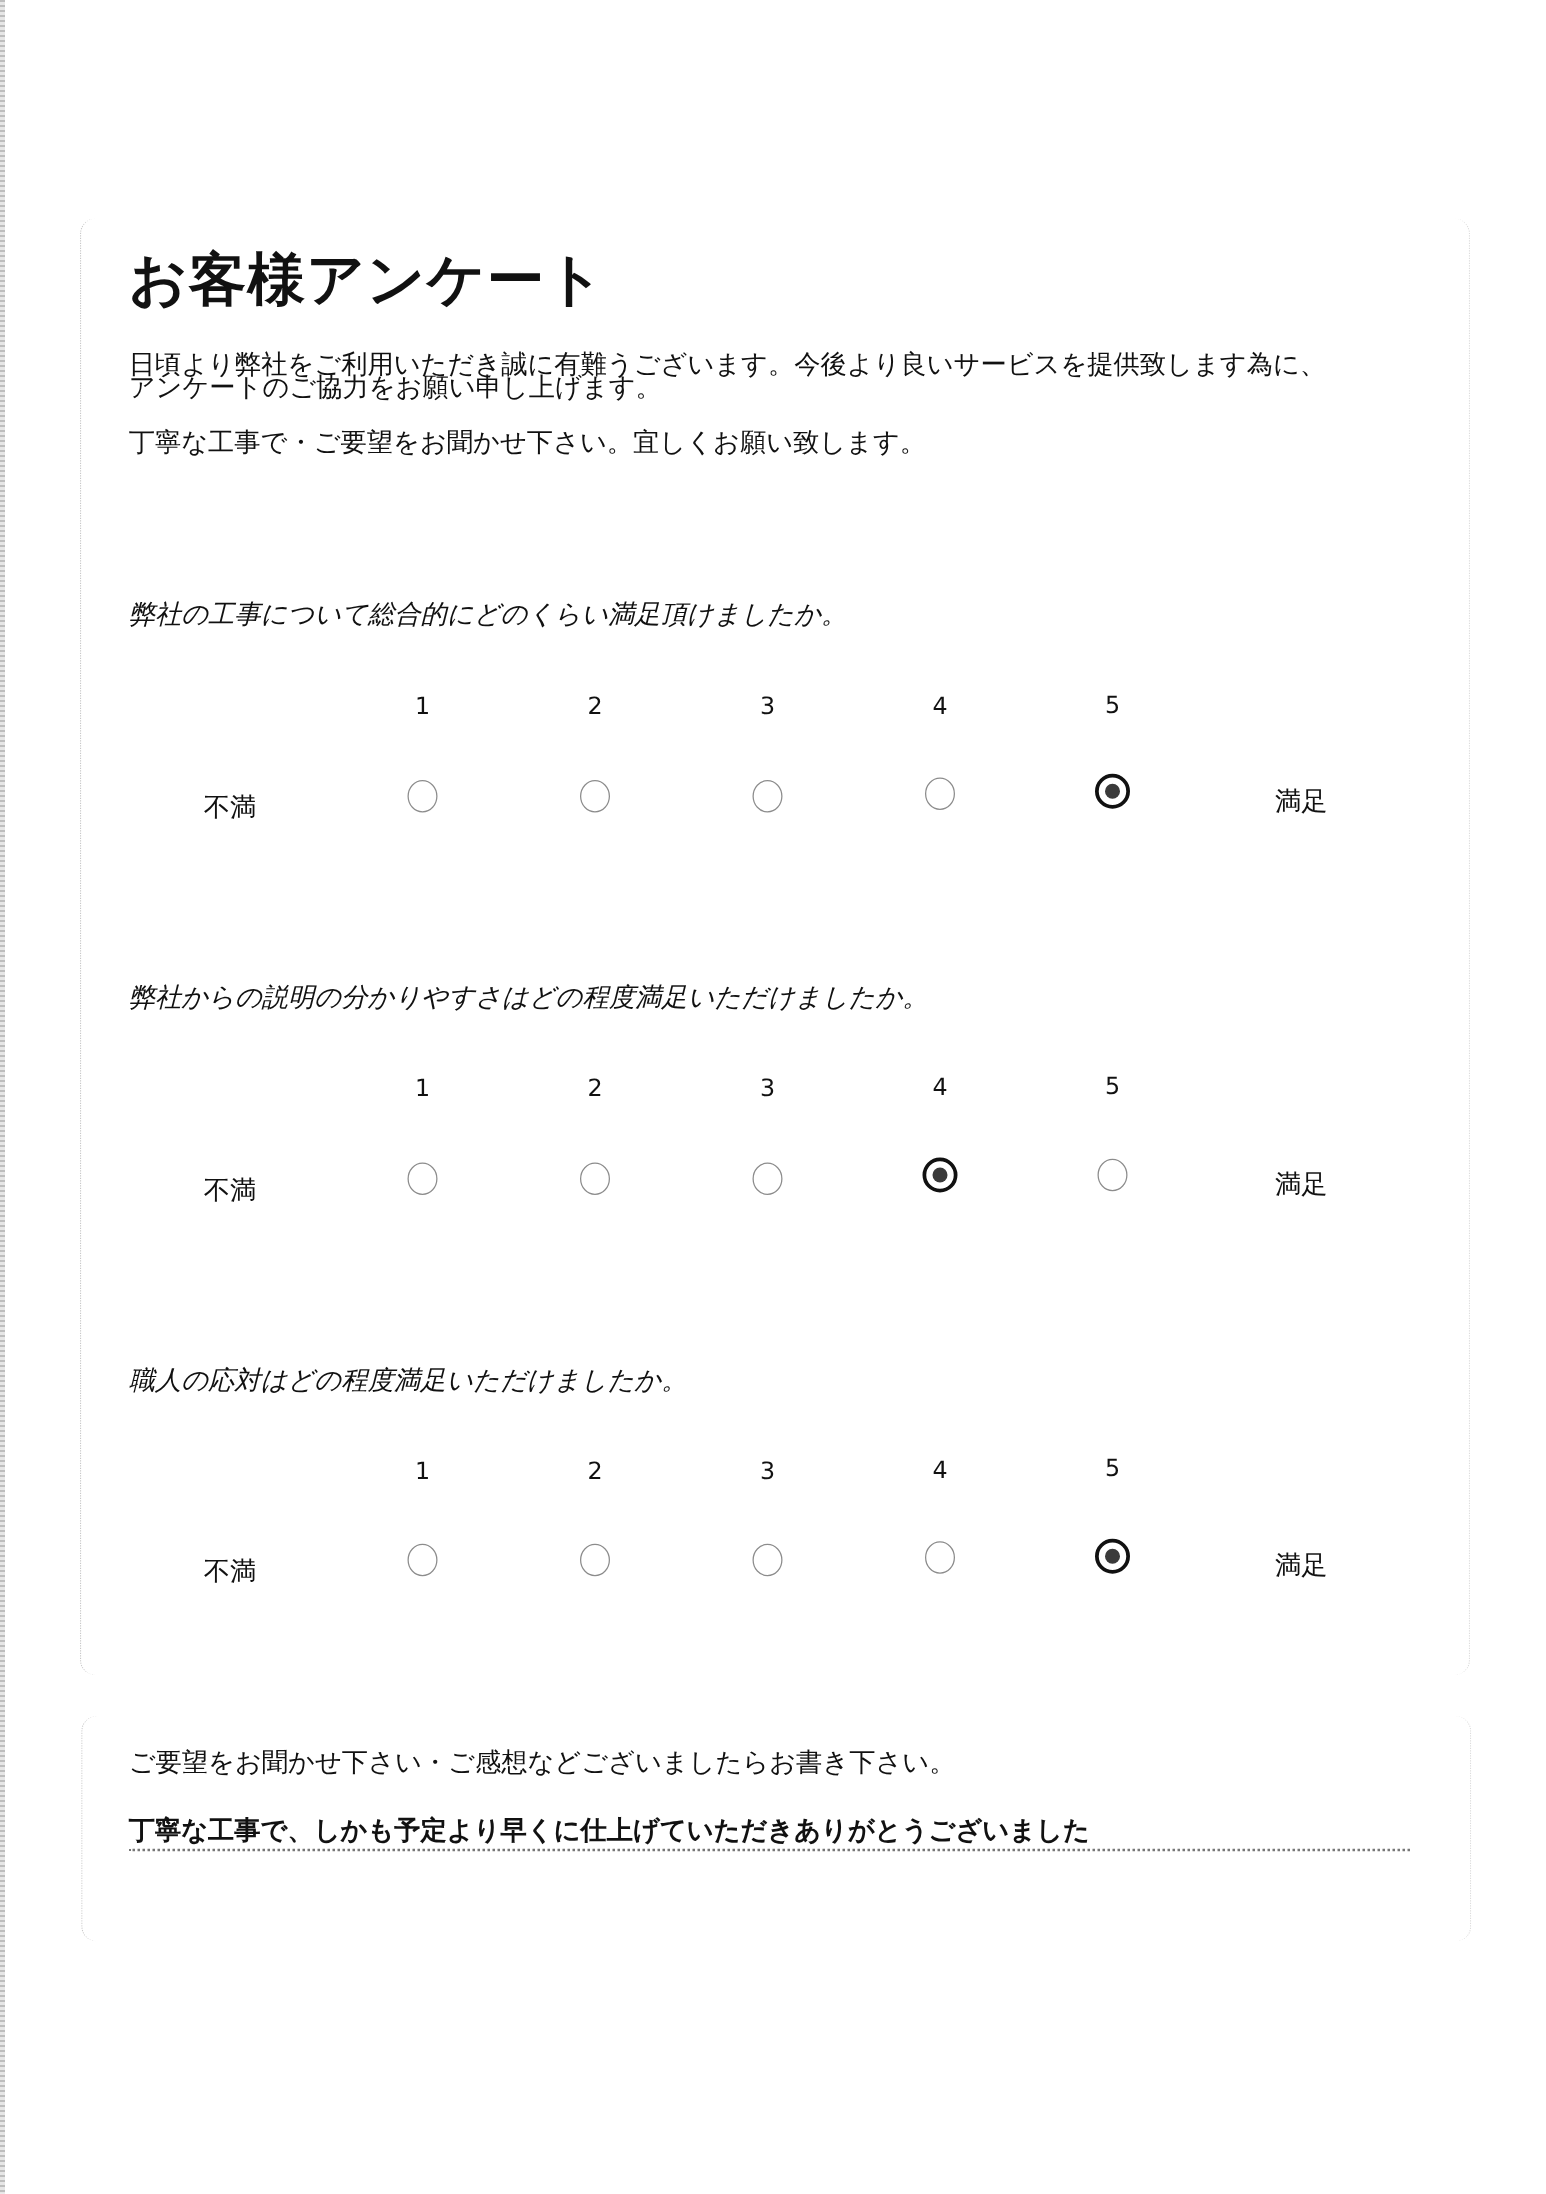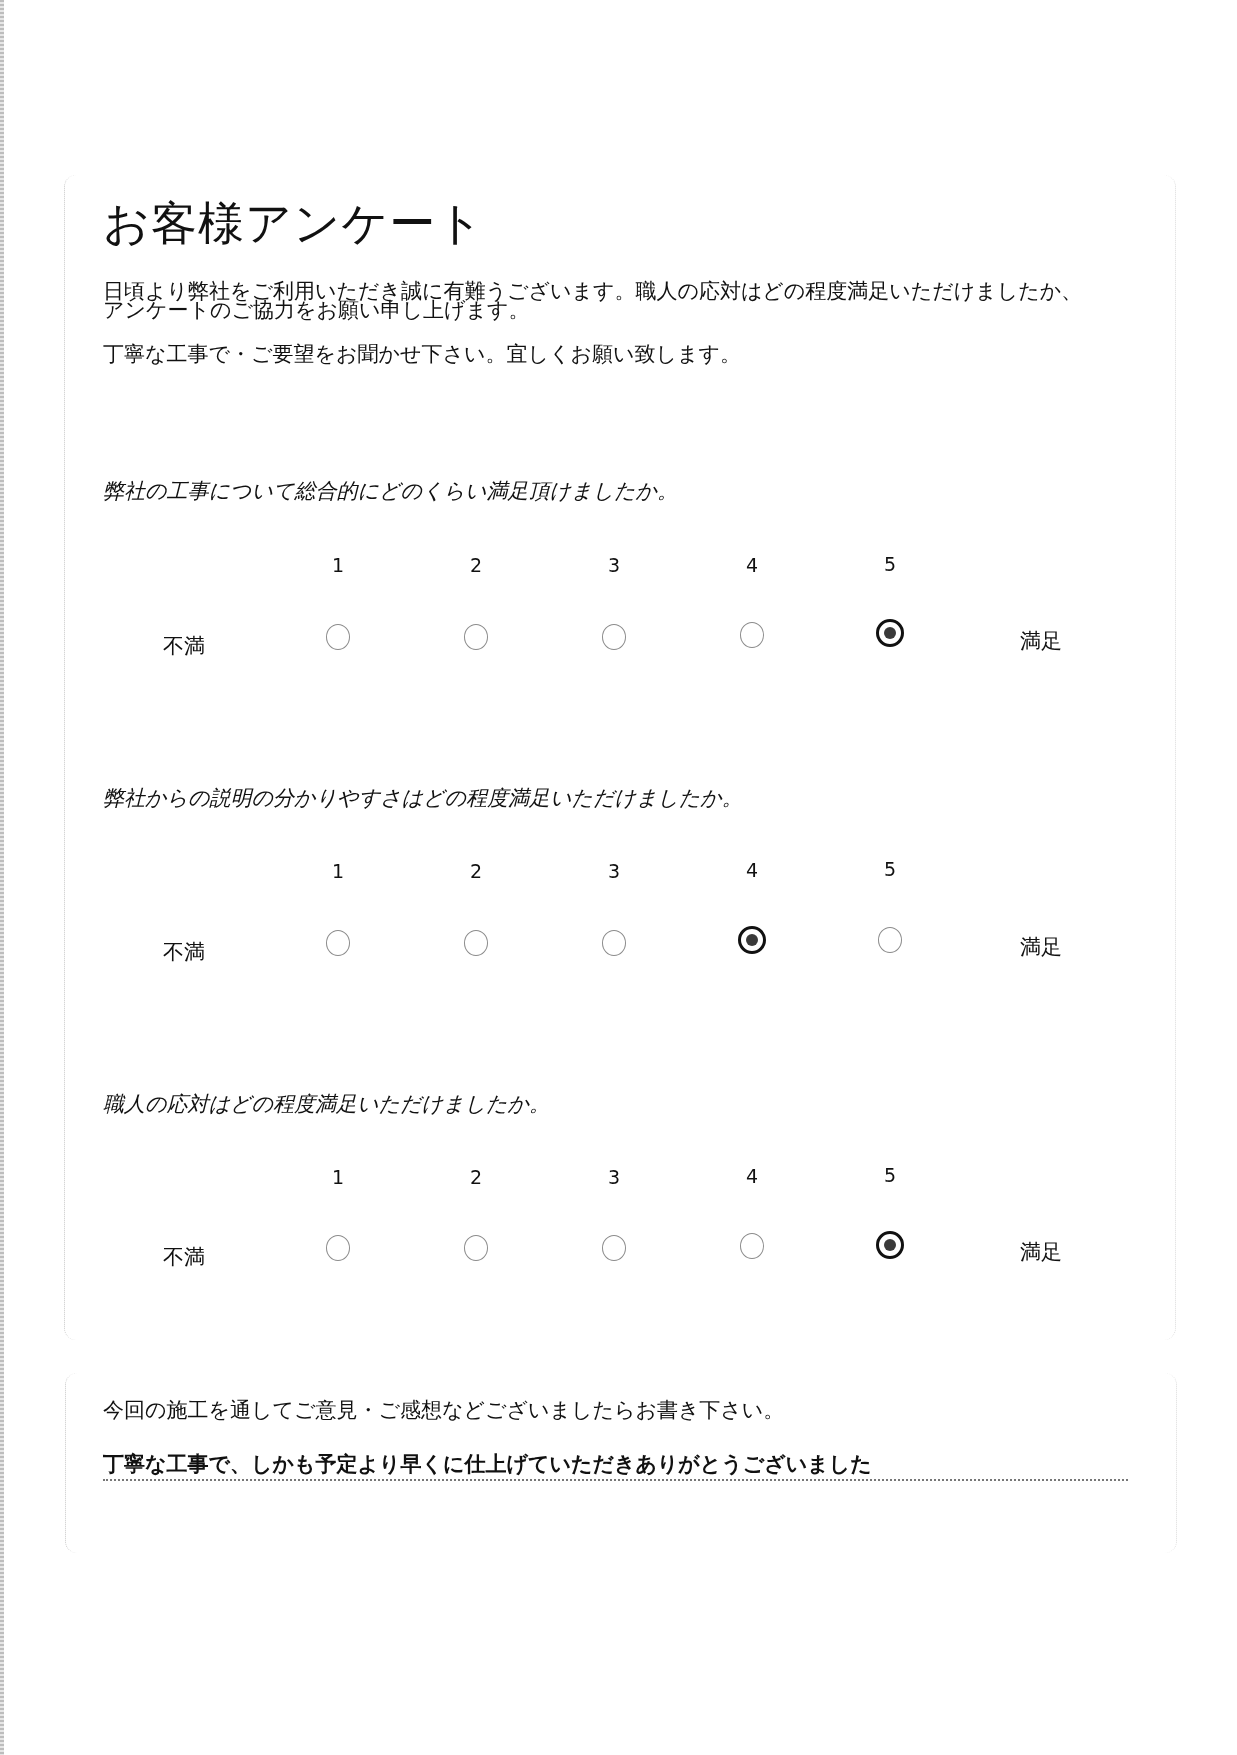--- a/index.html
+++ b/index.html
@@ -11,21 +11,21 @@
     position:absolute; left:0; top:0; width:4px; height:1755px;
     background: repeating-linear-gradient(180deg, #bdbdbd 0 2px, #e6e6e6 2px 4px);
   }
   .card {
     position:absolute; border-left:1px dotted #c8c8c8; border-right:1px dotted #dcdcdc;
     border-radius:12px;
   }
   .card.top { left:64px; top:175px; width:1110px; height:1165px; }
   .card.comment { left:65px; top:1373px; width:1110px; height:180px; }
   .abs { position:absolute; white-space:nowrap; }
-  .title { left:103px; top:193px; font-size:46px; font-weight:400; letter-spacing:1px; }
+  .title { left:103px; top:193px; font-size:46px; font-weight:700; letter-spacing:1px; }
   .intro { left:103px; font-size:21px; line-height:30px; }
   .question { left:103px; font-size:21px;font-style:italic; }
   .num { font-size:19px; width:40px; text-align:center; margin-left:-20px; }
   .anchor { font-size:21px;font-family:Liberation Mono, monospace; }
   .radio {
     position:absolute; width:24px; height:26px; margin-left:-12px; margin-top:-13px;
     border:1.5px solid #8c8c8c; border-radius:50%; box-sizing:border-box; background:#fff;
   }
   .radio.checked { border:3px solid #111; width:28px; height:28px; margin-left:-14px; margin-top:-14px; }
   .radio.checked::after {
@@ -41,21 +41,21 @@
 </style>
 </head>
 <body>
 
 <div class="scan-edge"></div>
 <div class="card top"></div>
 <div class="card comment"></div>
 
 <div class="abs title">お客様アンケート</div>
 
-<div class="abs intro" style="top:276px">日頃より弊社をご利用いただき誠に有難うございます。職人の応対はどの程度満足いただけましたか、</div>
+<div class="abs intro" style="top:276px">日頃より弊社をご利用いただき誠に有難うございます。今後より良いサービスを提供致します為に、</div>
 <div class="abs intro" style="top:295px">アンケートのご協力をお願い申し上げます。</div>
 <div class="abs intro" style="top:339px">丁寧な工事で・ご要望をお聞かせ下さい。宜しくお願い致します。</div>
 
 <div class="abs question" style="top:477px">弊社の工事について総合的にどのくらい満足頂けましたか。</div>
 <div class="abs num" style="left:338px;top:554px">1</div>
 <div class="abs num" style="left:476px;top:554px">2</div>
 <div class="abs num" style="left:614px;top:554px">3</div>
 <div class="abs num" style="left:752px;top:554px">4</div>
 <div class="abs num" style="left:890px;top:553px">5</div>
 <div class="abs anchor" style="left:163px;top:632px">不満</div>
@@ -87,15 +87,15 @@
 <div class="abs num" style="left:752px;top:1165px">4</div>
 <div class="abs num" style="left:890px;top:1164px">5</div>
 <div class="abs anchor" style="left:163px;top:1243px">不満</div>
 <div class="radio" style="left:338px;top:1248px"></div>
 <div class="radio" style="left:476px;top:1248px"></div>
 <div class="radio" style="left:614px;top:1248px"></div>
 <div class="radio" style="left:752px;top:1246px"></div>
 <div class="radio checked" style="left:890px;top:1245px"></div>
 <div class="abs anchor" style="left:1020px;top:1238px">満足</div>
 
-<div class="abs comment-q">今回の施工を通してご意見・ご感想などございましたらお書き下さい。</div>
+<div class="abs comment-q">ご要望をお聞かせ下さい・ご感想などございましたらお書き下さい。</div>
 <div class="abs comment-a">丁寧な工事で、しかも予定より早くに仕上げていただきありがとうございました</div>
 <div class="comment-line"></div>
 
 </body></html>

